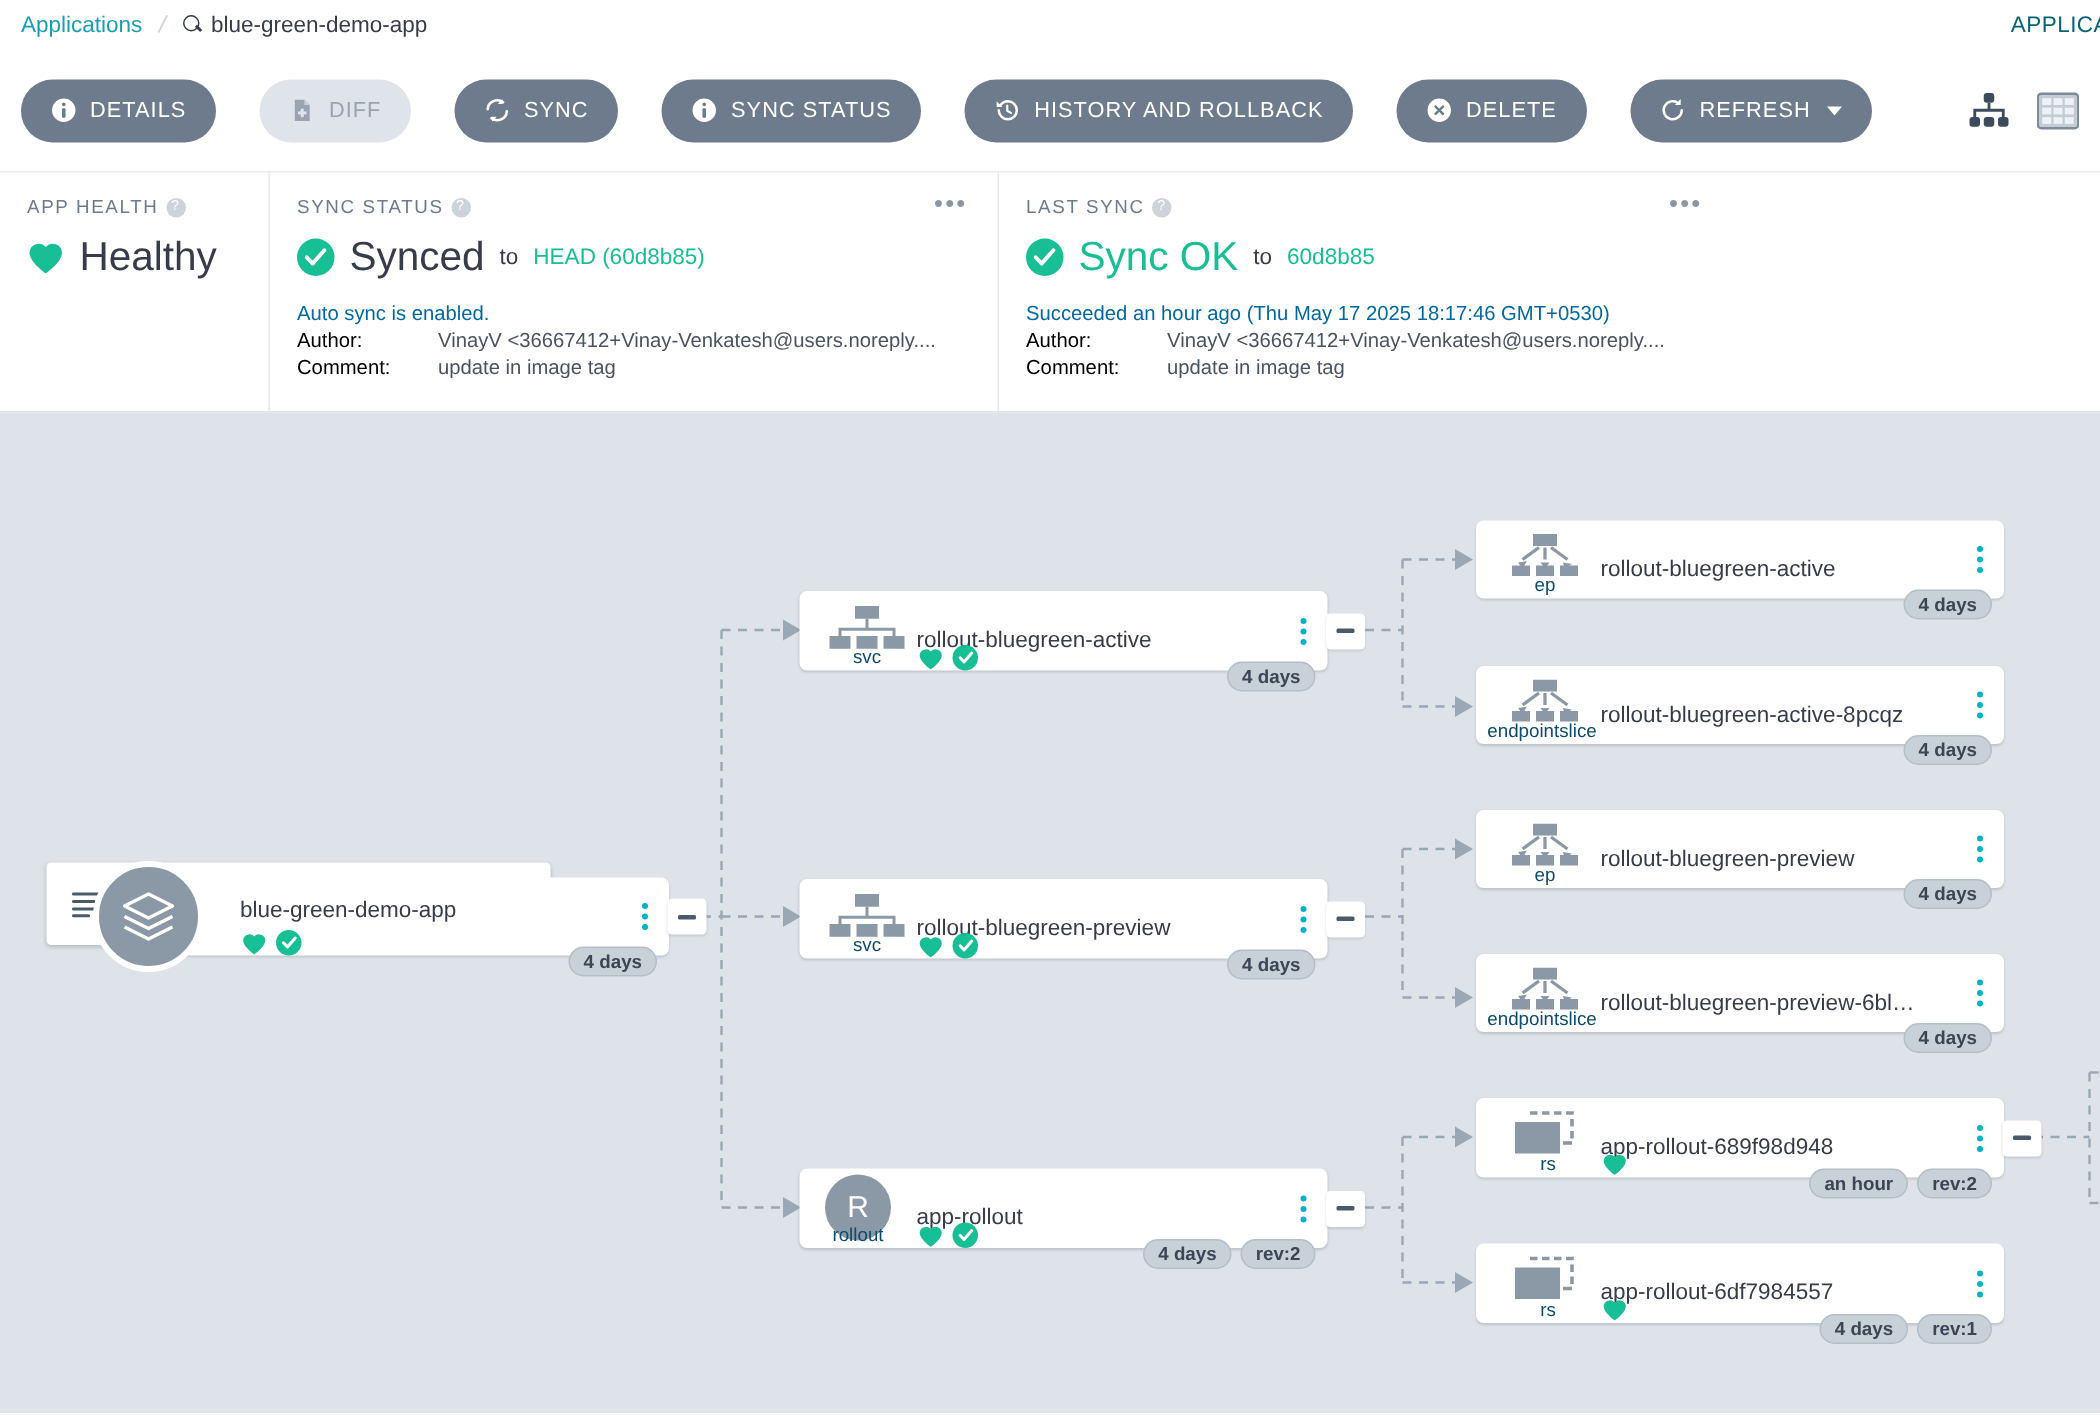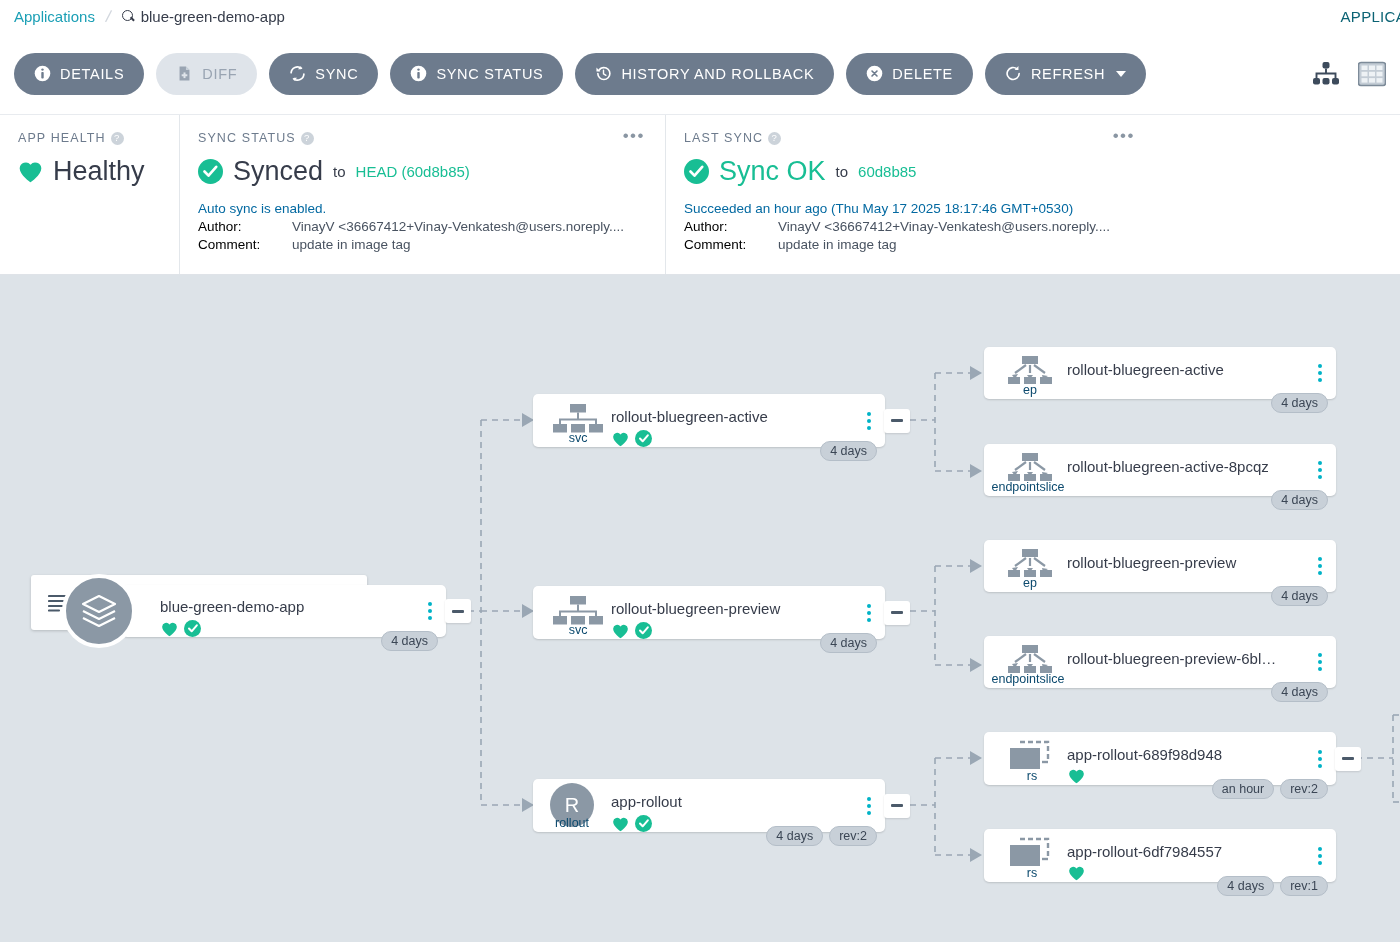--- a/index.html
+++ b/index.html
@@ -35,21 +35,21 @@
     position: absolute; right: -6px; top: 8px;
     color: #0b6374; font-size: 15px; letter-spacing: .3px;
   }
 
   
   .toolbar {
     height: 82px;
     display: flex;
     align-items: center;
     padding: 0 14px;
-    gap: 12px;
+    gap: 29px;
     background: #fff;
     border-bottom: 1px solid #e8ebef;
     position: relative;
   }
   .btn {
     display: inline-flex; align-items: center; gap: 9px;
     height: 42px; padding: 0 20px;
     border-radius: 21px;
     background: #6d7b8d;
     color: #fff;
@@ -143,21 +143,21 @@
 
   
   .node {
     position: absolute;
     background: #fff;
     border-radius: 5px;
     box-shadow: 0 1px 2px rgba(0,0,0,.15);
   }
   .node .nm {
     position: absolute; font-size: 15px; color: #363c4a;
-    left: 78px; top: 14px; white-space: nowrap;
+    left: 78px; top: 24px; white-space: nowrap;
   }
   .node .kindlabel {
     position: absolute; font-size: 12.5px; color: #0c4a6e;
     bottom: 2px; text-align: center;
   }
   .node .icons { position: absolute; left: 79px; top: 36px; display: flex; gap: 6px; align-items: center; }
   .heart-sm { width: 17px; height: 16px; display: block; }
   .chk-sm {
     width: 17px; height: 17px; border-radius: 50%; background: #18be94;
     display: inline-flex; align-items: center; justify-content: center;
@@ -169,20 +169,21 @@
   .kebab i { width: 4px; height: 4px; border-radius: 50%; background: #00b3c7; display: block; }
   .badges {
     position: absolute; right: 8px; bottom: -14px;
     display: flex; gap: 6px;
   }
   .badge {
     background: #c8d0d8; color: #3b4655; font-size: 12.5px;
     border-radius: 11px; padding: 2px 9px;
     border: 1px solid #b4bec8;
     white-space: nowrap;
+    font-weight: bold;
   }
   
   .minus-handle {
     position: absolute; right: -25px; top: 50%; transform: translateY(-50%);
     width: 26px; height: 24px; background: #fff; border-radius: 3px;
     display: flex; align-items: center; justify-content: center;
     box-shadow: 0 1px 2px rgba(0,0,0,.12); cursor: pointer;
   }
   .minus-handle::before { content: ""; width: 12px; height: 3px; background: #4b5a6a; border-radius: 1px; }
 

